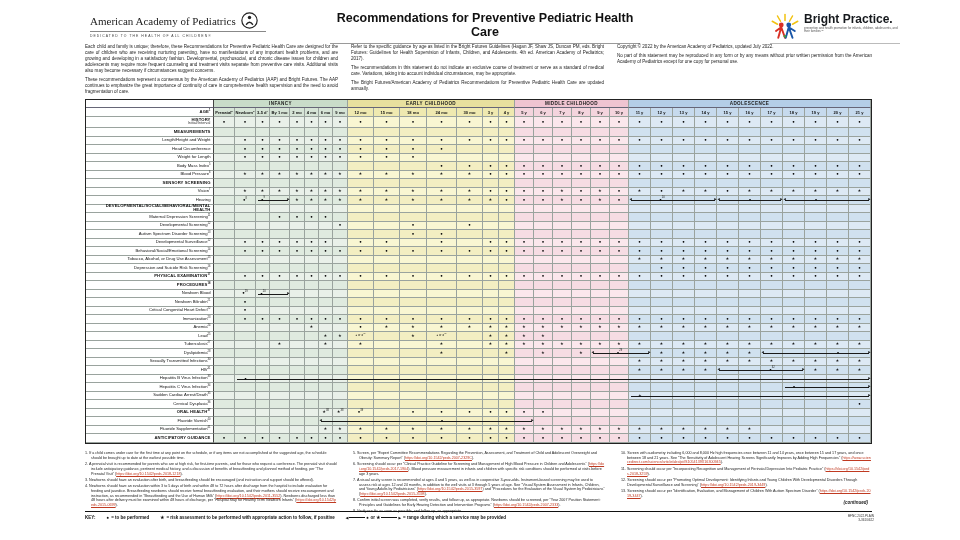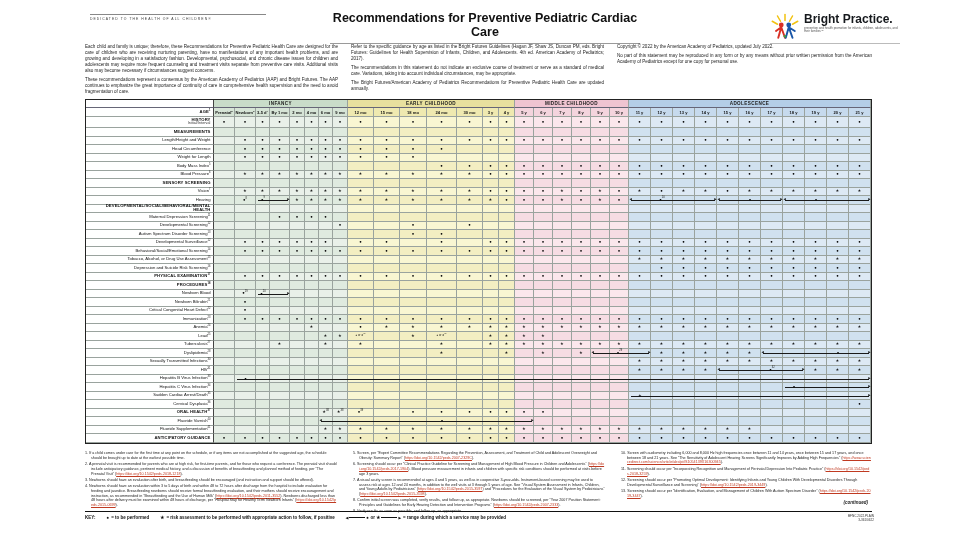--- a/index.html
+++ b/index.html
@@ -75,25 +75,33 @@
   .kglyph{font-size:4.6px}
   .krange{display:flex;align-items:center;gap:1px}
   .kline{width:16px;height:0.8px;background:#111}
   .karr{font-size:3.4px}
   .codes{position:absolute;top:514px;right:86px;text-align:right;font-size:3.1px;color:#333;line-height:1.35}
 </style>
 </head>
 <body>
 
 <div class="aap">
+  <div class="aap-top">
+    <span class="aap-name">American Academy of Pediatrics</span>
+    <svg width="17" height="17" viewBox="0 0 20 20">
+      <circle cx="10" cy="10" r="9" fill="none" stroke="#222" stroke-width="1.4"></circle>
+      <circle cx="10" cy="6.5" r="2" fill="#222"></circle>
+      <path d="M6 15 Q10 9 14 15" fill="none" stroke="#222" stroke-width="1.6"></path>
+    </svg>
+  </div>
   <div class="aap-tag">DEDICATED TO THE HEALTH OF ALL CHILDREN®</div>
 </div>
 
 <div class="titleblk">
-  <div class="title">Recommendations for Preventive Pediatric Cardiac Care</div>
+  <div class="title">Recommendations for Preventive Pediatric Health Care</div>
 </div>
 
 <div class="bf">
   <svg width="30" height="27" viewBox="0 0 40 36">
     <g stroke="#f2c20f" stroke-width="2" stroke-linecap="round">
       <line x1="20" y1="10" x2="20" y2="2"></line>
         <line x1="14" y1="11" x2="10" y2="4"></line>
       <line x1="26" y1="11" x2="30" y2="4"></line>
         <line x1="10" y1="15" x2="3" y2="11"></line>
       <line x1="30" y1="15" x2="37" y2="11"></line>

